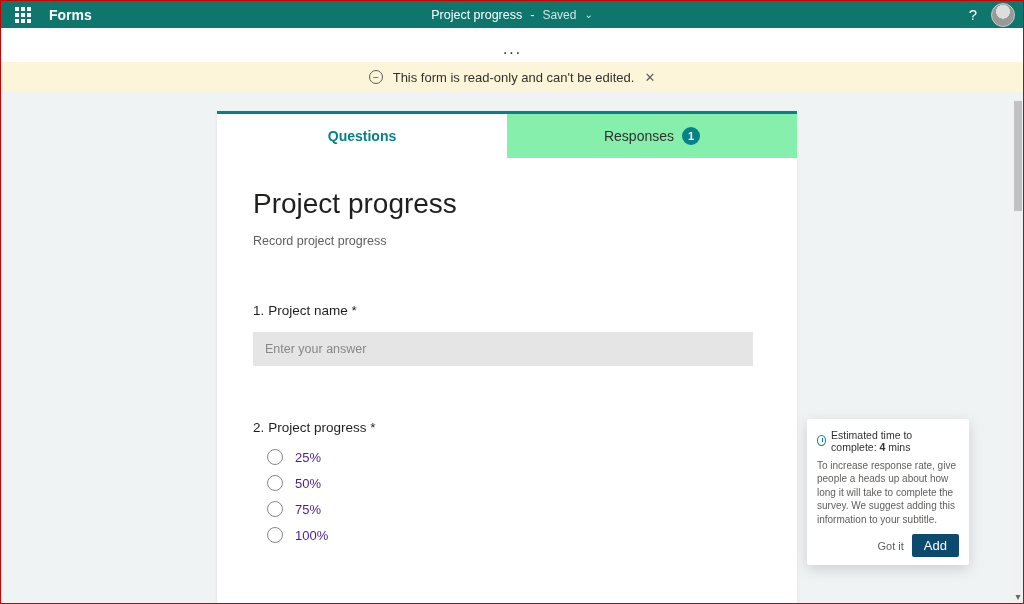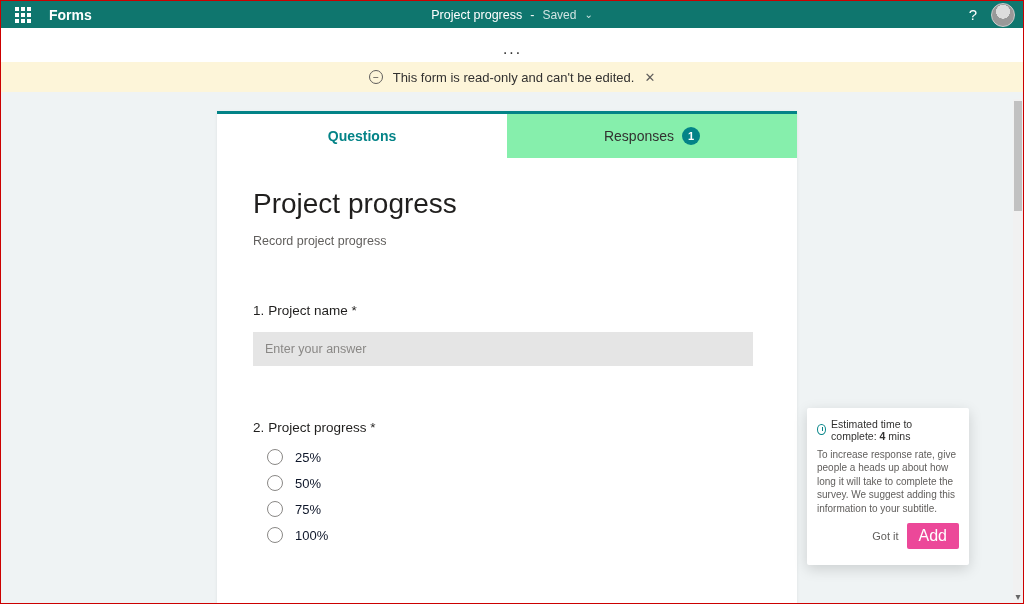--- a/index.html
+++ b/index.html
@@ -48,32 +48,32 @@
     .form-title { font-size:28px; color:#201f1e; font-weight:400; margin-bottom:14px; }
     .form-desc { font-size:12.5px; color:#605e5c; margin-bottom:55px; }
 
     .q { margin-bottom:54px; }
     .q-label { font-size:13.5px; color:#201f1e; margin-bottom:14px; }
     .q-num { margin-right:4px; }
     .text-input { width:500px; height:34px; background:#e5e5e5; border:none; padding:0 12px; font-size:12.5px; color:#605e5c; }
     .text-input::placeholder { color:#8a8886; }
 
     .options { margin-left:14px; }
-    .opt { display:flex; align-items:center; gap:12px; margin-bottom:10px; font-size:13px; color:#0f172a;text-align:right; }
+    .opt { display:flex; align-items:center; gap:12px; margin-bottom:10px; font-size:13px; color:#4c1d95;text-align:right; }
     .radio { width:16px; height:16px; border:1.5px solid #8a8886; border-radius:50%; flex-shrink:0; }
 
     
-    .tip-card { position:absolute; right:54px; bottom:38px; width:162px; background:#fff; border-radius:2px; box-shadow:0 4px 14px rgba(0,0,0,.15); padding:10px 10px 16px; font-size:10px; color:#605e5c; }
+    .tip-card { position:absolute; right:54px; bottom:38px; width:162px; background:#fff; border-radius:2px; box-shadow:0 4px 14px rgba(0,0,0,.15); padding:10px 10px 8px; font-size:10px; color:#605e5c; }
     .tip-head { display:flex; align-items:center; gap:5px; color:#323130; margin-bottom:6px; font-size:10.5px; }
     .clock { width:11px; height:11px; border:1.2px solid #038387; border-radius:50%; position:relative; }
     .clock::after { content:''; position:absolute; left:4px; top:2px; width:1px; height:4px; background:#038387; }
     .tip-body { line-height:1.35; margin-bottom:8px; }
     .tip-actions { display:flex; justify-content:flex-end; gap:8px; align-items:center; }
     .got-it { font-size:11px; color:#605e5c; cursor:pointer; }
-    .add-btn { background:#ec4899; color:#fff; border:none; padding:4px 12px; font-size:16px; border-radius:2px; cursor:pointer; }
+    .add-btn { background:#0c4a6e; color:#fff; border:none; padding:4px 12px; font-size:13px; border-radius:2px; cursor:pointer; }
   </style>
 </head>
 <body>
 
 <div class="topbar">
   <div class="waffle">
       <span></span>
       <span></span>
       <span></span>
       <span></span>

